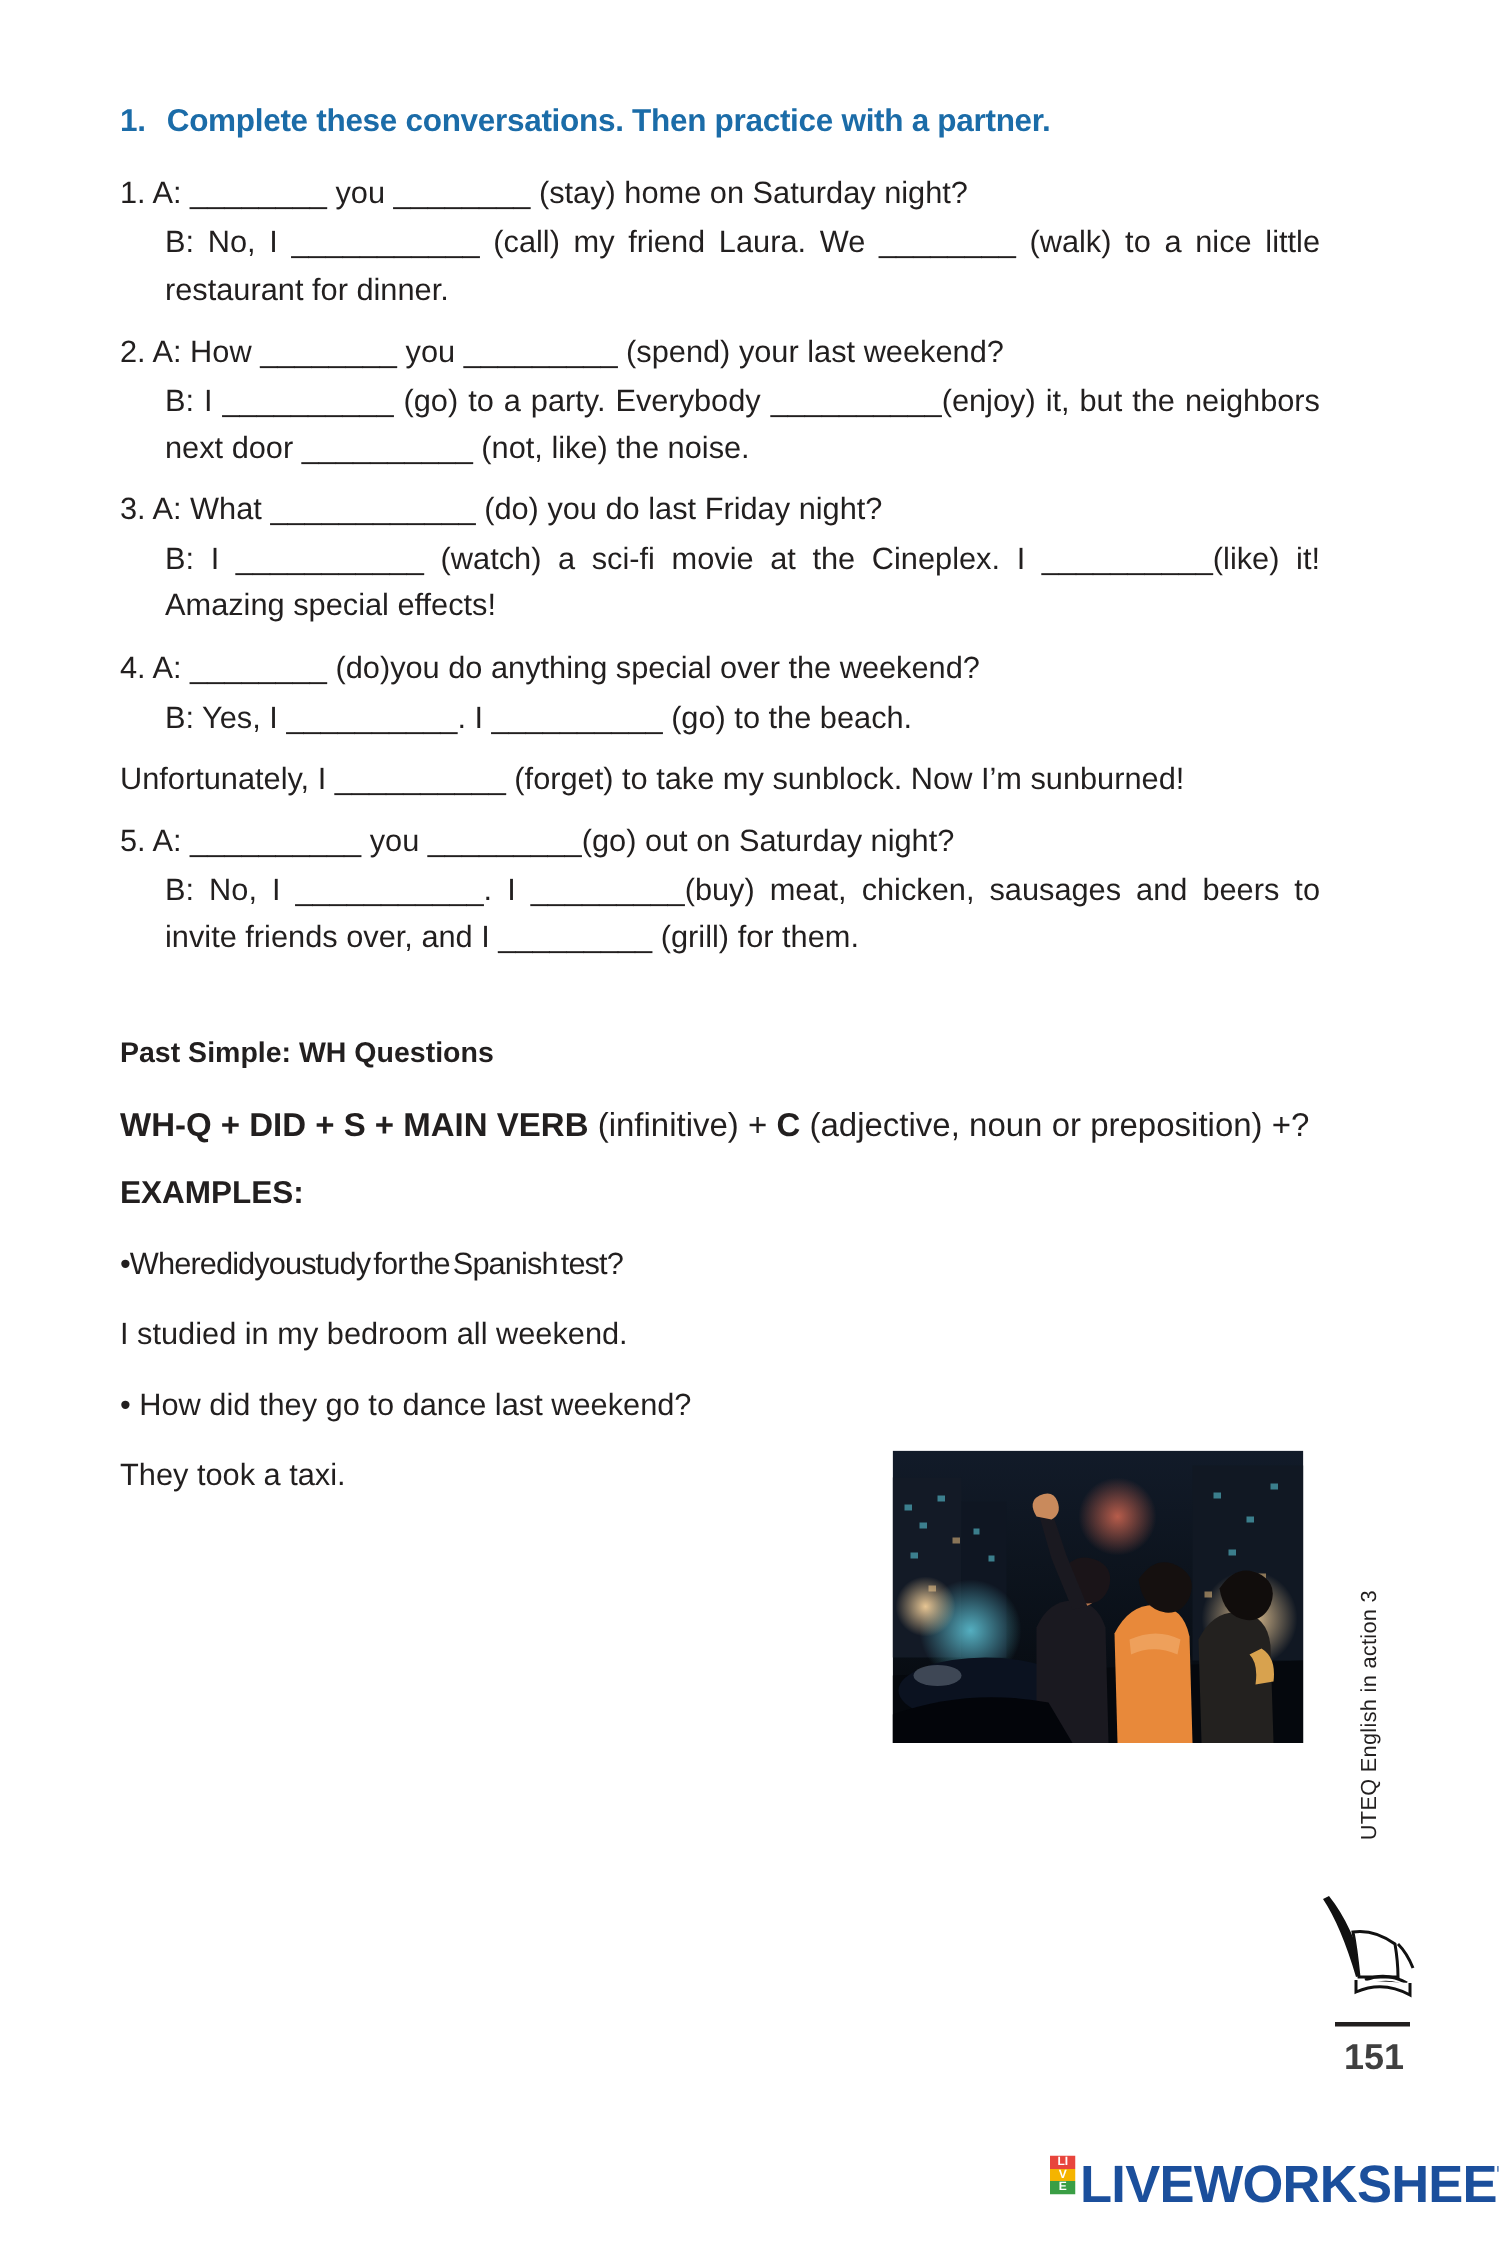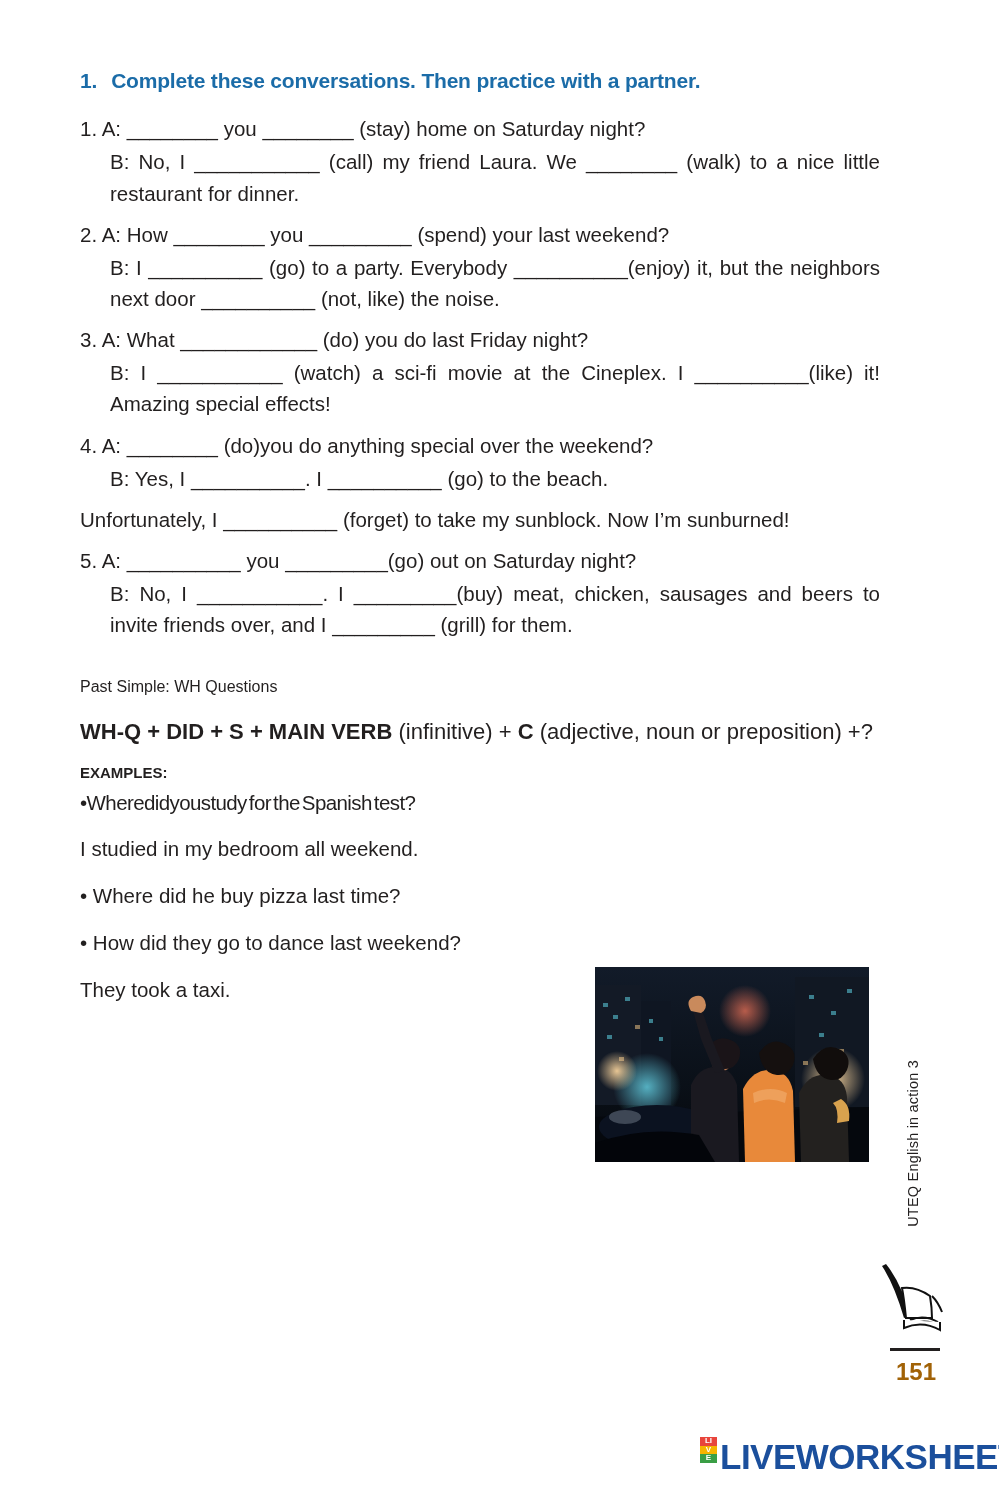--- a/index.html
+++ b/index.html
@@ -51,34 +51,34 @@
   }
   .indent {
     padding-left: 30px;
     text-indent: 0;
   }
   .just {
     text-align: justify;
     text-align-last: left;
   }
   .section-head {
-    font-size: 16px;
-    font-weight: normal;
-    margin: 34px 0 16px 0;
+    font-size: 19px;
+    font-weight: bold;
+    margin: 48px 0 16px 0;
   }
   .formula {
     font-size: 22px;
     line-height: 1.5;
     margin-bottom: 14px;
   }
   .formula b { font-weight: bold; }
   .examples-head {
-    font-size: 15px;
-    font-weight: bold;
-    margin: 0 0 3px 0;
+    font-size: 21px;
+    font-weight: bold;
+    margin: 0 0 16px 0;
   }
   .ex-block {
     width: 505px;
   }
   .ex-line {
     font-size: 20.5px;
     line-height: 1.5;
     margin-bottom: 16px;
   }
   .tight {
@@ -126,21 +126,21 @@
     background: #221f1f;
   }
   .page-num {
     position: absolute;
     left: 890px;
     top: 1358px;
     width: 52px;
     text-align: center;
     font-size: 24px;
     font-weight: bold;
-    color: #a16207;
+    color: #404040;
   }
   .lw-footer {
     position: absolute;
     left: 700px;
     top: 1437px;
     display: flex;
     align-items: flex-start;
   }
   .lw-badge {
     display: inline-grid;
@@ -196,21 +196,20 @@
 
     <p class="formula just">
       <b>WH-Q + DID + S + MAIN VERB</b><span> (infinitive) + </span><b>C</b><span> (adjective, noun or preposition) +?</span>
     </p>
 
     <p class="examples-head">EXAMPLES:</p>
 
     <div class="ex-block">
       <p class="ex-line tight">•Wheredidyoustudy for the Spanish test?</p>
       <p class="ex-line">I studied in my bedroom all weekend.</p>
-      <p class="ex-line">• Where did he buy pizza last time?</p>
     </div>
 
     <p class="ex-line">• How did they go to dance last weekend?</p>
     <p class="ex-line">They took a taxi.</p>
 
   </div>
 
   <div class="photo">
     <svg width="274" height="195" viewBox="0 0 274 195" xmlns="http://www.w3.org/2000/svg">
       <defs>

